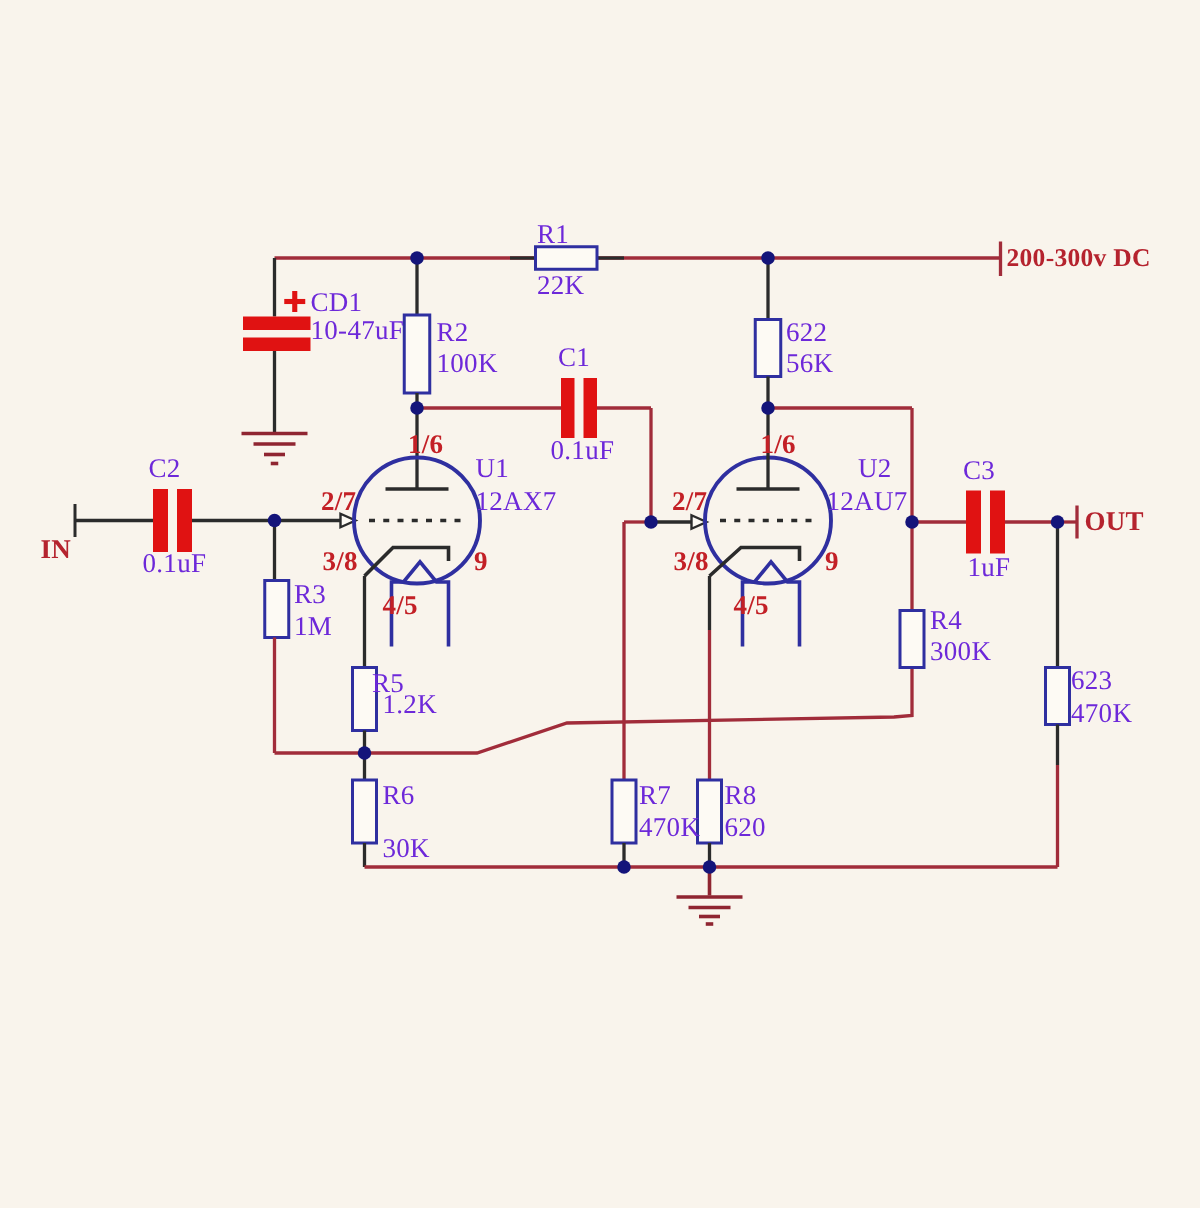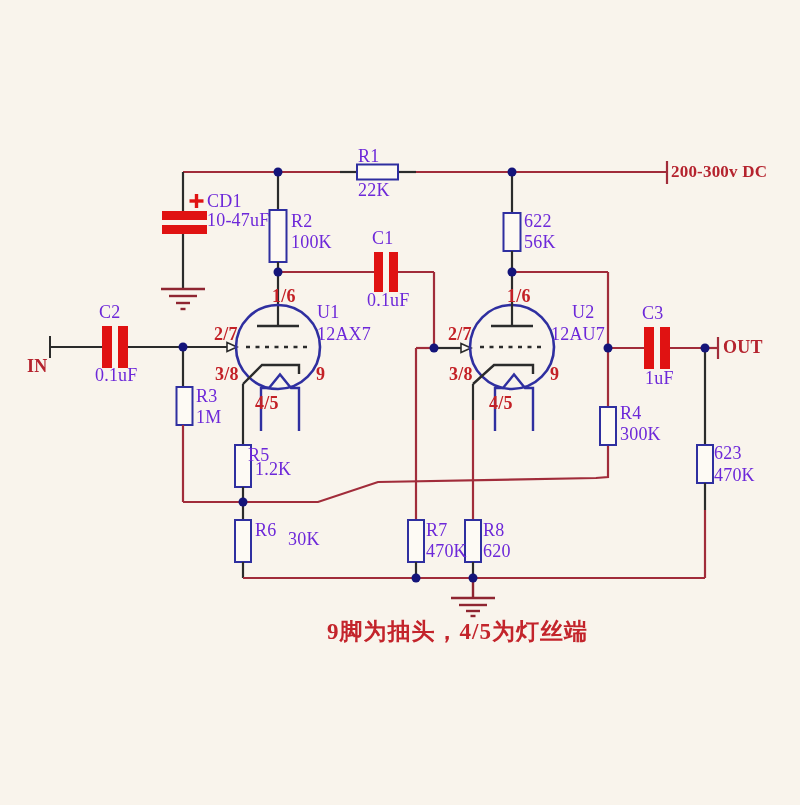--- a/index.html
+++ b/index.html
@@ -221,21 +221,21 @@
 <div class="lbl pin" style="left:214px;top:325px;">2/7</div>
 <div class="lbl pin" style="left:215px;top:365px;">3/8</div>
 <div class="lbl pin" style="left:316px;top:365px;">9</div>
 <div class="lbl pin" style="left:255px;top:394px;">4/5</div>
 <div class="lbl" style="left:317px;top:303px;">U1</div>
 <div class="lbl" style="left:317px;top:325px;">12AX7</div>
 
 <div class="lbl" style="left:248px;top:446px;">R5</div>
 <div class="lbl" style="left:255px;top:460px;font-family:Liberation Serif, serif;">1.2K</div>
 <div class="lbl" style="left:255px;top:521px;">R6</div>
-<div class="lbl" style="left:255px;top:530px;margin-left:33px;">30K</div>
+<div class="lbl" style="left:255px;top:556px;">30K</div>
 
 <div class="lbl" style="left:524px;top:212px;">622</div>
 <div class="lbl" style="left:524px;top:233px;">56K</div>
 
 <div class="lbl pin" style="left:507px;top:287px;">1/6</div>
 <div class="lbl pin" style="left:448px;top:325px;">2/7</div>
 <div class="lbl pin" style="left:449px;top:365px;">3/8</div>
 <div class="lbl pin" style="left:550px;top:365px;">9</div>
 <div class="lbl pin" style="left:489px;top:394px;">4/5</div>
 <div class="lbl" style="left:551px;top:303px;margin-left:21px;">U2</div>
@@ -250,15 +250,14 @@
 <div class="lbl" style="left:620px;top:425px;">300K</div>
 
 <div class="lbl" style="left:642px;top:304px;">C3</div>
 <div class="lbl" style="left:645px;top:369px;">1uF</div>
 
 <div class="lbl accent" style="left:723px;top:338px;">OUT</div>
 
 <div class="lbl" style="left:714px;top:444px;">623</div>
 <div class="lbl" style="left:714px;top:466px;">470K</div>
 
-<div class="lbl note" style="left:327px;top:620px;">9脚为抽头，4/5为灯丝端</div>
 
 </div>
 
 </body></html>

